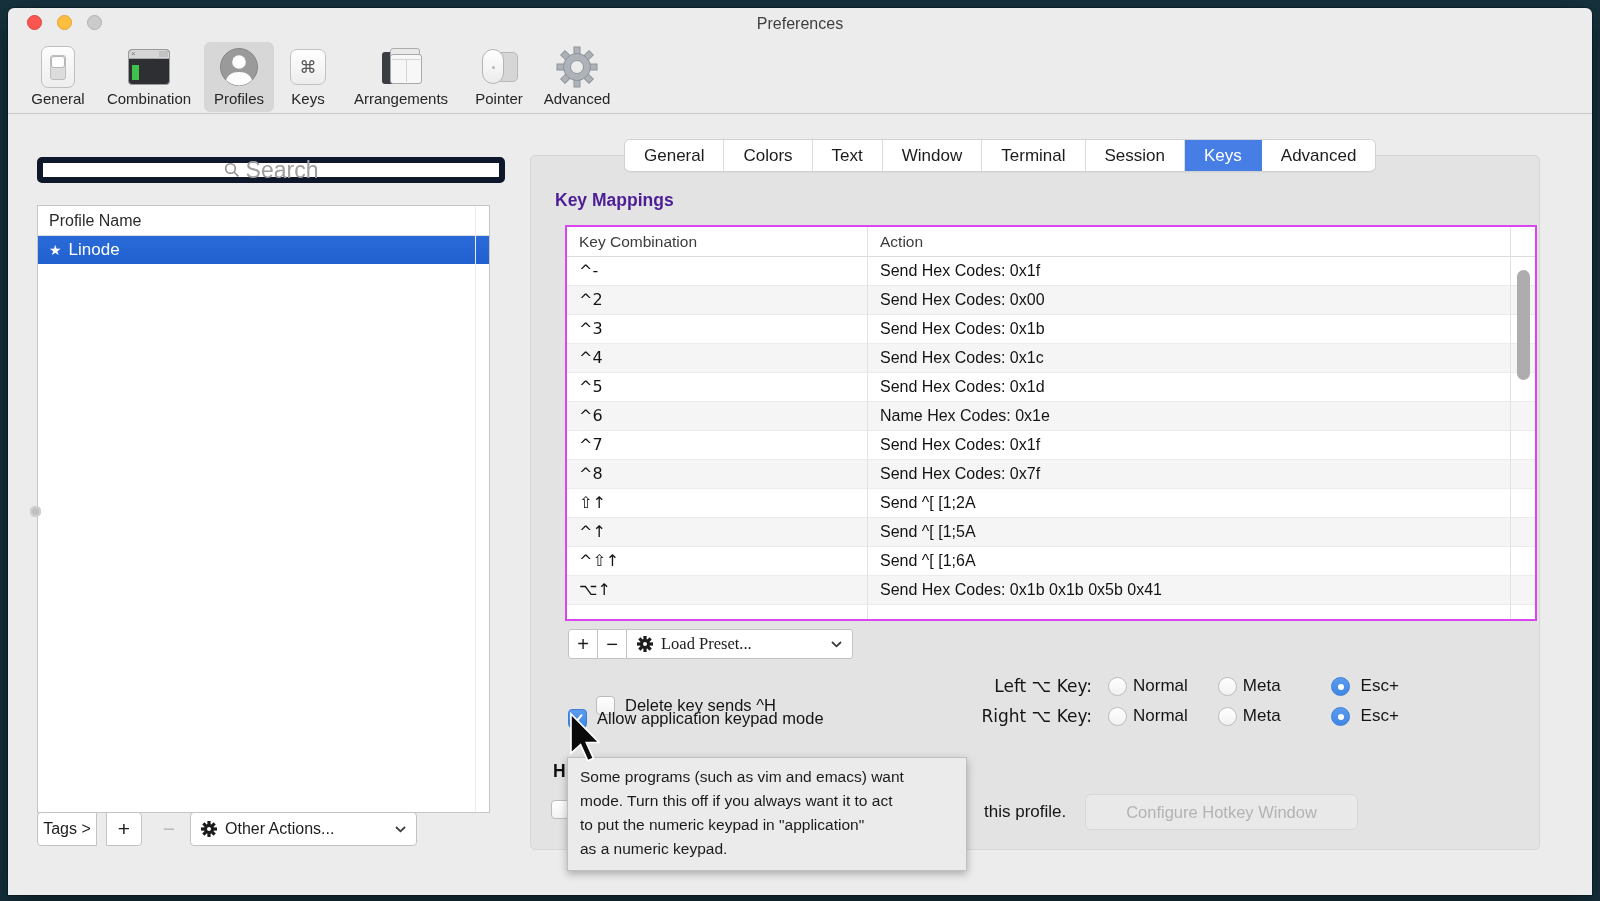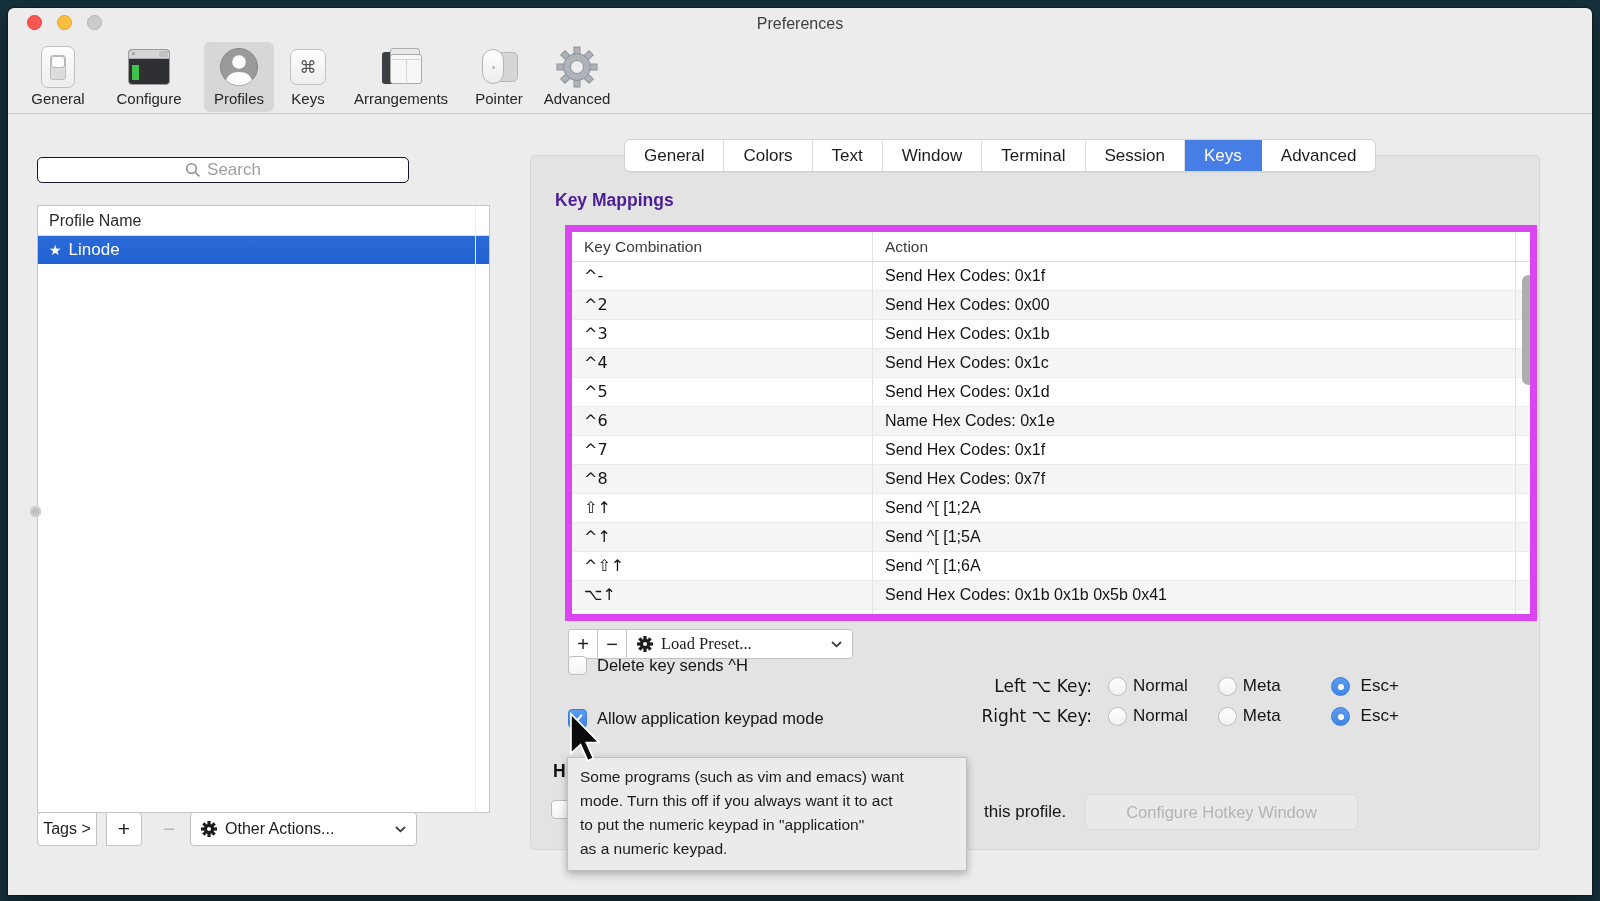--- a/index.html
+++ b/index.html
@@ -36,21 +36,21 @@
   .icon-arr .f2 { position:absolute; left:12px; top:6px; width:32px; height:30px; background:#f7f7f7; border:1px solid #a9a9a9; border-radius:3px; }
   .icon-arr .f2 i { position:absolute; left:50%; top:4px; bottom:1px; width:1px; background:#d4d4d4; }
   .icon-arr .f2 b { position:absolute; left:1px; right:1px; top:4px; height:1px; background:#d4d4d4; }
   .icon-keys { width:36px; height:36px; background:linear-gradient(#fff,#ededed); border:1px solid #c2c2c2; border-radius:7px; color:#555; font-size:17px; line-height:34px; font-family:"DejaVu Sans",sans-serif; text-align:center; }
   .icon-pointer { width:46px; height:38px; position:relative; }
   .icon-pointer .pad { position:absolute; right:4px; top:4px; width:22px; height:30px; background:#d6d6d6; border:1px solid #b8b8b8; border-radius:5px; }
   .icon-pointer .mouse { position:absolute; left:6px; top:1px; width:22px; height:35px; background:linear-gradient(#fff,#ececec); border:1px solid #b5b5b5; border-radius:11px; }
   .icon-pointer .mouse i { position:absolute; left:9px; top:16px; width:3px; height:3px; border-radius:50%; background:#b9b9b9; }
 
   
-  .search { position:absolute; left:29px; top:149px; width:372px; height:26px; background:#fff; border:1px solid #0f172a; border-radius:5px; display:flex; align-items:center; justify-content:center; gap:6px; color:#9e9e9e; font-size:17px; }
+  .search { position:absolute; left:29px; top:149px; width:468px; height:26px; background:#fff; border:6px solid #0f172a; border-radius:5px; display:flex; align-items:center; justify-content:center; gap:6px; color:#9e9e9e; font-size:23px; }
   .plist { position:absolute; left:29px; top:197px; width:453px; height:608px; background:#fff; border:1px solid #c6c6c6; }
   .plist .colsep { position:absolute; right:13px; top:0; bottom:0; width:1px; background:#ededed; }
   .plist-header { height:30px; border-bottom:1px solid #dedede; font-size:16px; color:#2b2b2b; line-height:29px; padding-left:11px; }
   .prow { height:28px; background:linear-gradient(#2a6ad9,#2160cf); color:#fff; font-size:17px; line-height:28px; padding-left:11px; display:flex; align-items:center; gap:7px; }
   .prow .star { font-family:"DejaVu Sans",sans-serif; font-size:14px; }
   .drag-dot { position:absolute; left:22px; top:498px; width:11px; height:11px; border-radius:50%; background:#c0c0c0; box-shadow:inset 0 0 0 2px #cfcfcf; }
   .btn { background:#fff; border:1px solid #c3c3c3; color:#1d1d1d; font-size:16px; display:flex; align-items:center; justify-content:center; }
   .tagsbar { position:absolute; top:804px; height:34px; }
   #tags-btn { left:29px; width:60px; border-radius:4px 0 0 4px; }
   #tags-plus { left:98px; width:36px; border-radius:0 4px 4px 0; font-size:21px; font-weight:300; }
@@ -60,21 +60,21 @@
 
   
   .pane { position:absolute; left:522px; top:147px; width:1010px; height:695px; background:#e3e3e3; border:1px solid #d6d6d6; border-radius:5px; }
   .tabbar { position:absolute; top:132px; left:617px; height:31px; display:flex; background:#fff; border-radius:5px; box-shadow:0 0 0 1px #d2d2d2, 0 1px 2px rgba(0,0,0,.12); overflow:hidden; }
   .tab { padding:0 19px; font-size:17px; color:#1c1c1c; line-height:31px; border-right:1px solid #dcdcdc; }
   .tab:last-child { border-right:none; }
   .tab.sel { background:#477ee6; color:#fff; border-right-color:#477ee6; }
 
   .km-heading { position:absolute; left:547px; top:182px; font-size:17.5px; font-weight:bold; color:#4c1d95; }
 
-  .km-table { position:absolute; left:557px; top:217px; width:972px; height:396px; background:#fff; border:7px solid #d946ef; overflow:hidden; }
+  .km-table { position:absolute; left:557px; top:217px; width:972px; height:396px; background:#fff; border:2px solid #d946ef; overflow:hidden; }
   .km-head { height:30px; border-bottom:1px solid #dcdcdc; position:relative; font-size:15.5px; color:#3c3c3c; line-height:29px; }
   .km-head .c1 { position:absolute; left:12px; }
   .km-head .c2 { position:absolute; left:313px; }
   .km-vsep1 { position:absolute; left:300px; top:0; bottom:0; width:1px; background:#e3e3e3; }
   .km-vsep2 { position:absolute; left:943px; top:0; bottom:0; width:1px; background:#e3e3e3; }
   .km-row { height:29px; border-bottom:1px solid #ebebeb; position:relative; font-size:16px; color:#141414; line-height:28px; }
   .km-row.alt { background:#f5f5f5; }
   .km-key { position:absolute; left:12px; font-family:"DejaVu Sans","Liberation Sans",sans-serif; }
   .km-act { position:absolute; left:313px; }
   .km-scroll { position:absolute; left:950px; top:43px; width:13px; height:110px; border-radius:7px; background:#adadad; }
@@ -134,21 +134,21 @@
         </div>
       <div class="tb-label">General</div>
     </div>
     <div class="tb-item" style="left:89px; width:104px;">
       <div class="tb-icon">
           <div class="icon-appearance">
             <div class="hd">×<i></i></div>
             <div class="grn"></div>
           </div>
         </div>
-      <div class="tb-label">Configure</div>
+      <div class="tb-label">Combination</div>
     </div>
     <div class="tb-item sel" style="left:196px; width:70px;">
       <div class="tb-icon">
         <svg width="40" height="40">
           <defs>
               <clipPath id="pclip">
                 <circle cx="20" cy="20" r="18.5"></circle>
               </clipPath>
             </defs>
           <circle cx="20" cy="20" r="18.5" fill="#9a9a9a"></circle>
@@ -367,21 +367,21 @@
       </g>
       <circle r="2" fill="#fff"></circle>
     </svg>
     <span class="lbl">Load Preset...</span>
     <svg class="chev" width="11" height="7" viewBox="0 0 11 7">
       <path d="M1 1 L5.5 5.3 L10 1" fill="none" stroke="#3c3c3c" stroke-width="1.8"></path>
     </svg>
   </div>
 
   <div id="checkbox-rows">
-    <div class="cbrow" style="top: 644px;">
+    <div class="cbrow" style="top: 684px; margin-left: 28px;">
       <div class="checkbox"></div>
       <span class="cb-label">Delete key sends ^H</span>
     </div>
 
     <div class="cbrow" style="top: 697px;">
       <div class="checkbox on">
           <svg width="13" height="13" viewBox="0 0 13 13">
             <path d="M2.6 7 L5.2 9.6 L10.4 3.4" fill="none" stroke="#fff" stroke-width="2.1" stroke-linecap="round"></path>
           </svg>
         </div>

